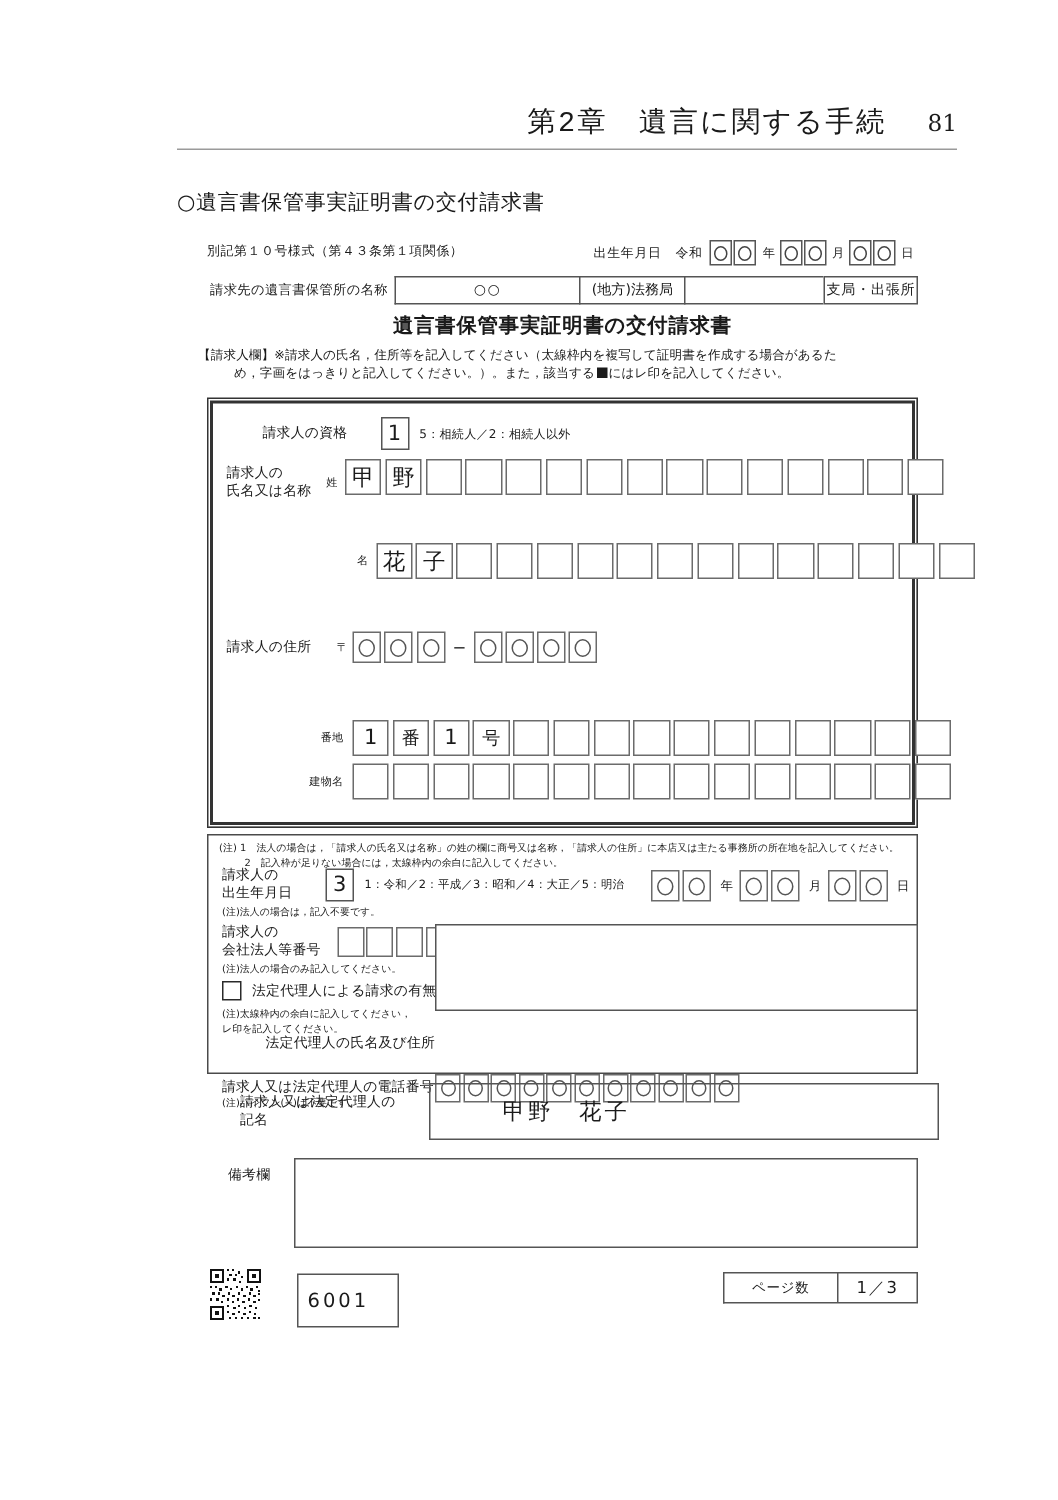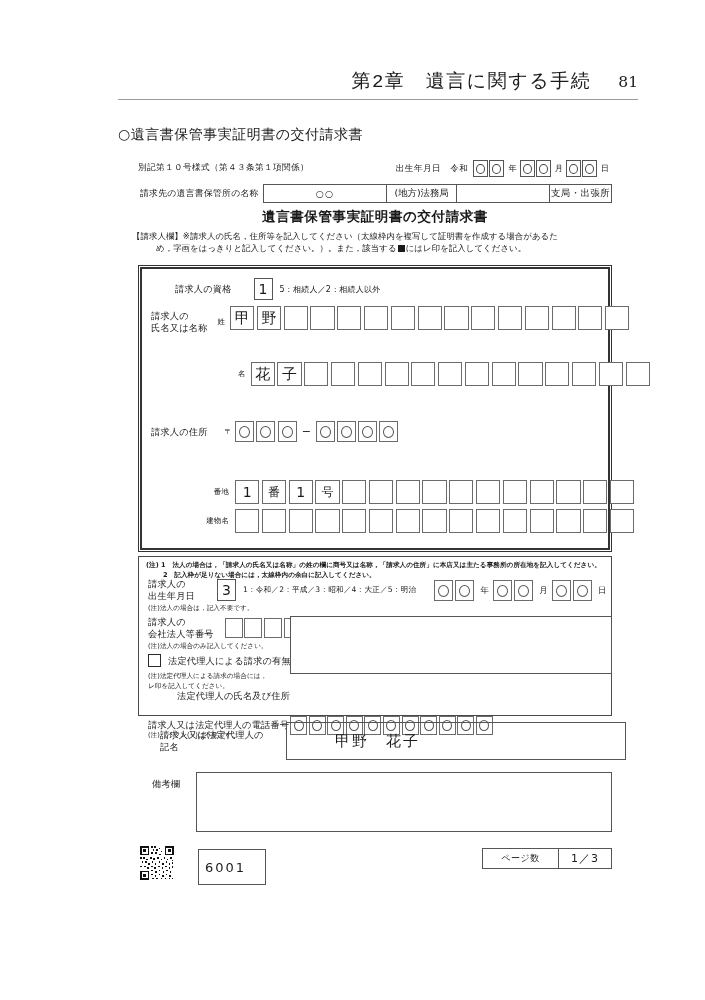--- a/index.html
+++ b/index.html
@@ -562,21 +562,21 @@
         <span class="wbox"></span>
       </span>
     </div>
 
   </div>
 
   <div class="lower">
 
     <div class="outer-thin-box"></div>
 
-    <div class="note-tiny" style="position:absolute; left:8px; top:5px; width:462px;font-weight:bold;">
+    <div class="note-tiny" style="position:absolute; left:8px; top:5px; width:462px;">
       <span>(注) 1　法人の場合は，「請求人の氏名又は名称」の姓の欄に商号又は名称，「請求人の住所」に本店又は主たる事務所の所在地を記入してください。</span><br>
       <span style="padding-left:17px; display:inline-block;">2　記入枠が足りない場合には，太線枠内の余白に記入してください。</span>
     </div>
 
     <div class="fld" style="left:10px; top:22px;">
       <span class="fld-label">
         <span>請求人の</span><br>
         <span>出生年月日</span>
       </span>
       <span class="dob-box" style="margin-left:22px;">3</span>
@@ -629,21 +629,21 @@
         <span class="corp-box"></span>
       </span>
     </div>
     <div class="note-tiny" style="position:absolute; left:10px; top:86px;">(注)法人の場合のみ記入してください。</div>
 
     <div class="fld" style="left:10px; top:98px;">
       <span class="chk"></span>
       <span class="fld-label">法定代理人による請求の有無</span>
     </div>
     <div class="note-tiny" style="position:absolute; left:10px; top:116px;">
-      <span>(注)法定代理人による請求の場合には，</span><br>
+      <span>(注)太線枠内の余白に記入してください，</span><br>
       <span>レ印を記入してください。</span>
     </div>
     <div class="fld-label" style="position:absolute; left:10px; top:134px;margin-left:29px;">法定代理人の氏名及び住所</div>
     <div class="rep-area"></div>
 
     <div style="position:absolute; left:10px; top:122px;"></div>
     <div class="fld-label" style="position:absolute; left:10px; top:163px;">請求人又は法定代理人の電話番号</div>
     <div class="note-tiny" style="position:absolute; left:10px; top:175px;">(注)ハイフン(−)は不要です。</div>
     <div class="fld" style="left:152px; top:160px;">
       <span class="tel-box">

